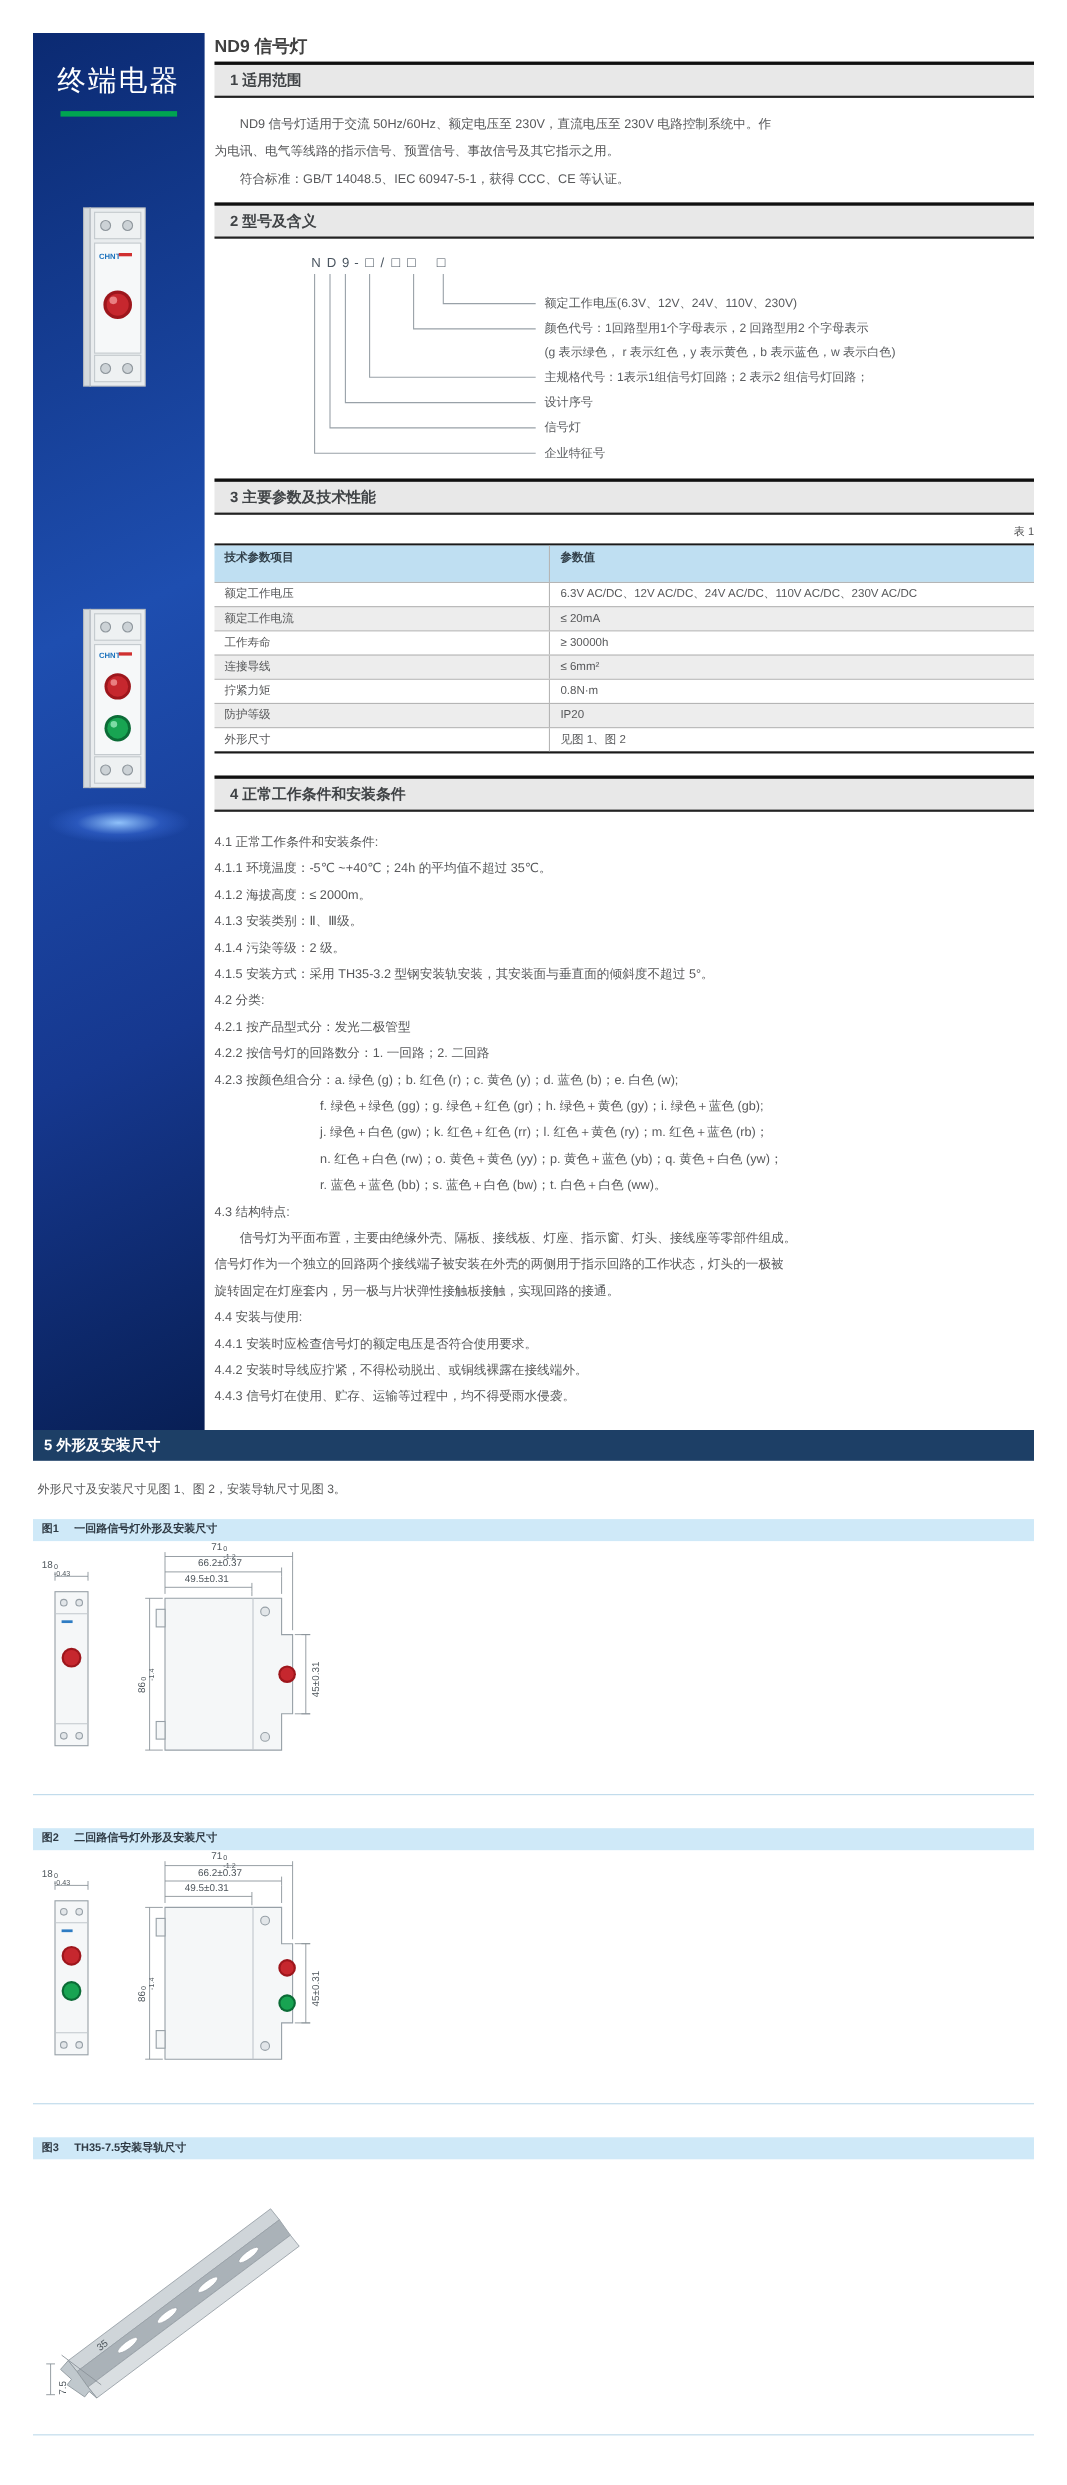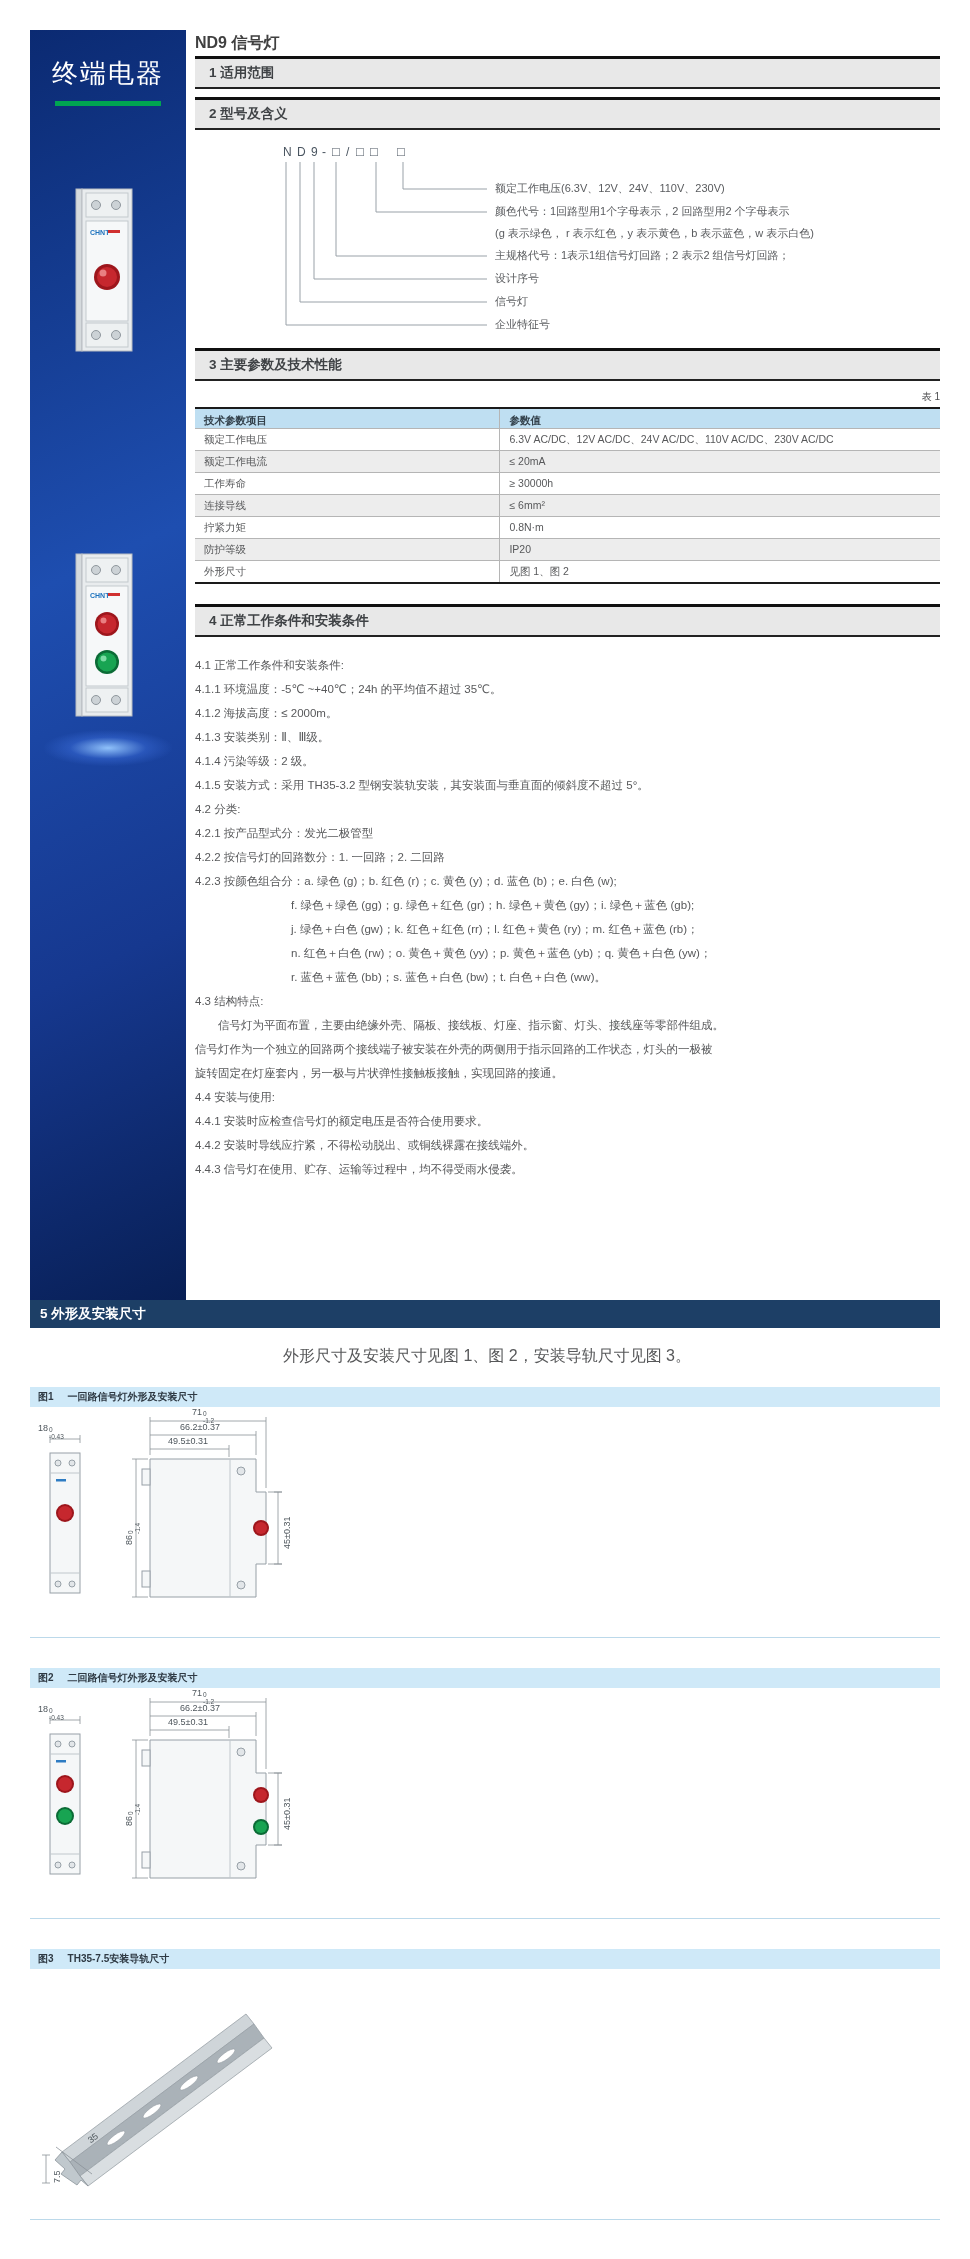--- a/index.html
+++ b/index.html
@@ -25,33 +25,33 @@
     font-weight:bold;color:#3f4245;font-size:13.5px;padding:5px 0 5px 14px;}
   .mt42{}.mt12{margin-top:12px}.mt8{margin-top:8px}.mt6{margin-top:6px}
   .mt4{margin-top:4px}.mt10{margin-top:10px}.mt20{margin-top:20px}.mt16{margin-top:16px}
   .bodytext{font-size:11.5px;line-height:25px;color:#57585a;}
   .ind2{text-indent:23px;}
   .model-svg{display:block;}
   .model-svg text{font-family:"Liberation Sans","DejaVu Sans",sans-serif;}
   .tabletag{font-size:10px;color:#4c4d4f;text-align:right;height:12px;line-height:12px;}
   .ptable{border-top:2px solid #1a1a1a;border-bottom:2px solid #1a1a1a;}
   .ptable .trow{display:flex;border-top:1px solid #b5b5b5;height:21px;line-height:21px;font-size:10.5px;}
-  .ptable .trow.head{border-top:none;height:19px;line-height:23px;background:var(--table_header,#bfdff2);font-weight:bold;color:#33414b;}
+  .ptable .trow.head{border-top:none;height:33px;line-height:23px;background:var(--table_header,#bfdff2);font-weight:bold;color:#33414b;}
   .ptable .trow.alt{background:#ededed;}
   .ptable .c1{width:41%;border-right:1px solid #b5b5b5;padding-left:9px;box-sizing:border-box;}
   .ptable .c2{flex:1;padding-left:9px;}
   .s4{font-size:11.5px;line-height:24px;color:#57585a;}
   .s4 .line{white-space:nowrap;}
   .s4 .ind{padding-left:96px;}
 
   
   .bottom{position:absolute;left:30px;top:1300px;width:910px;}
   .band5{height:28px;line-height:28px;background:var(--navy_band,#1d3f66);color:#fff;
     font-weight:bold;font-size:13.5px;padding-left:10px;}
-  .intro5{margin:18px 0 0 4px;font-size:16px;text-align:center;}
+  .intro5{margin:18px 0 0 4px;font-size:11px;}
   .figblock{margin-top:20px;}
   .figblock+.figblock{margin-top:30px;}
   .figbar{height:20px;line-height:20px;background:var(--figure_bar,#cfe9f8);
     font-size:10px;font-weight:bold;color:#2f3a44;padding-left:8px;}
   .figbar .tag{margin-right:14px;}
   .figarea{position:relative;border-bottom:1px solid #bcd9ea;}
   .fa230{height:230px;} .fa250{height:250px;}
   .dim{position:absolute;font-size:9px;color:#4e565c;white-space:nowrap;}
   .dim .tolcol{display:inline-flex;flex-direction:column;font-size:6.5px;line-height:6.5px;
     vertical-align:-1px;margin-left:1px;}
@@ -105,20 +105,25 @@
       <circle cx="51.5" cy="108.5" r="3" fill="#8fe5b4" opacity="0.85"></circle>
     </svg>
 
     <div class="glow"></div>
   </aside>
 
   <main class="main">
     <h1 class="title">ND9 信号灯</h1>
 
     <div class="secbar mt42">1 适用范围</div>
+    <div class="bodytext mt12">
+      <div class="ind2">ND9 信号灯适用于交流 50Hz/60Hz、额定电压至 230V，直流电压至 230V 电路控制系统中。作</div>
+      <div>为电讯、电气等线路的指示信号、预置信号、事故信号及其它指示之用。</div>
+      <div class="ind2">符合标准：GB/T 14048.5、IEC 60947-5-1，获得 CCC、CE 等认证。</div>
+    </div>
 
     <div class="secbar mt8">2 型号及含义</div>
 
     <svg class="model-svg mt4" width="745" height="208" viewBox="0 0 745 208">
       <g fill="#4a5560" font-size="12">
         <text x="88" y="22">N</text>
         <text x="102" y="22">D</text>
         <text x="116" y="22">9</text>
         <text x="127" y="22">-</text>
         <text x="137" y="22" font-size="13">□</text>

